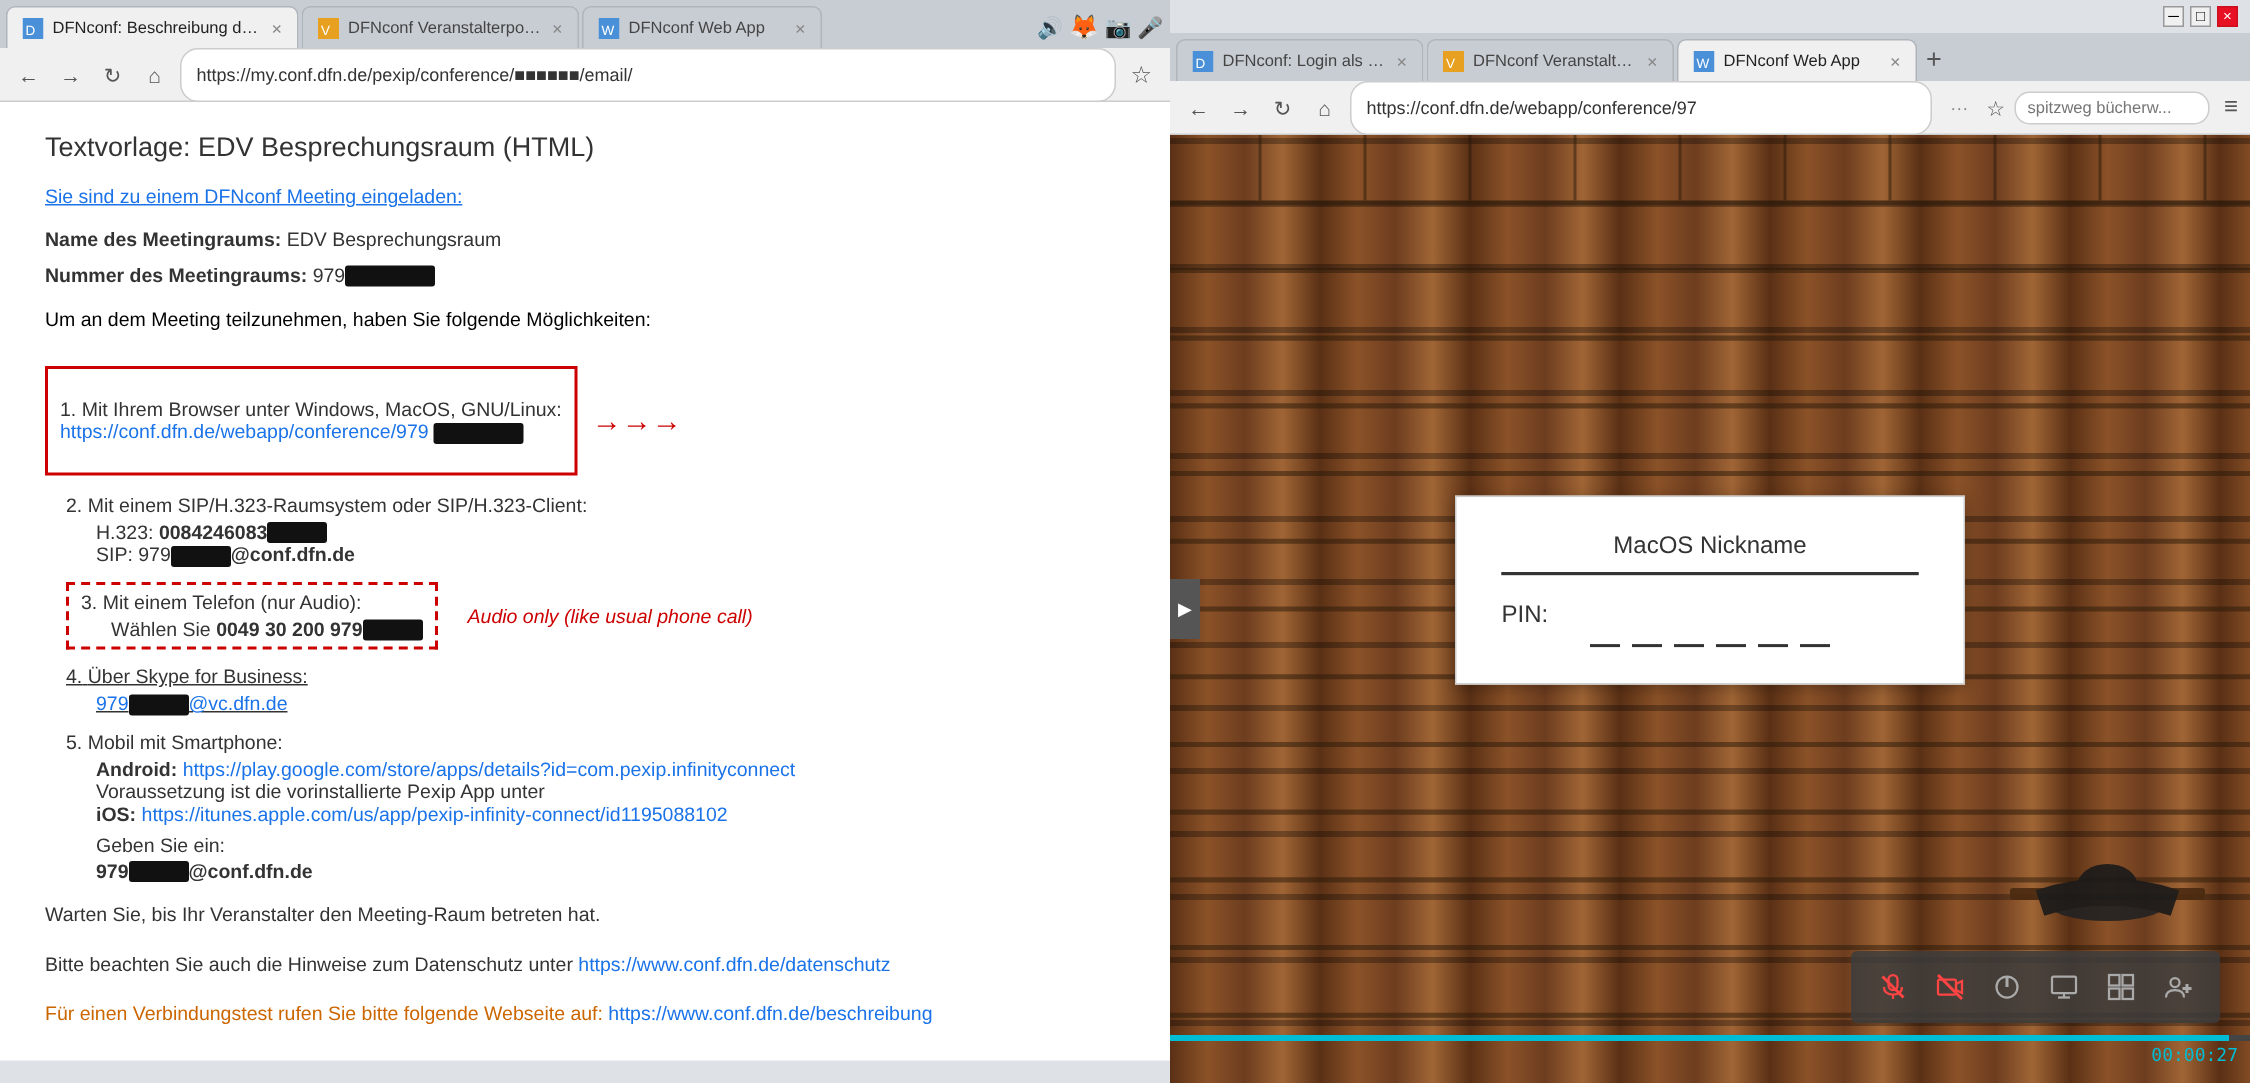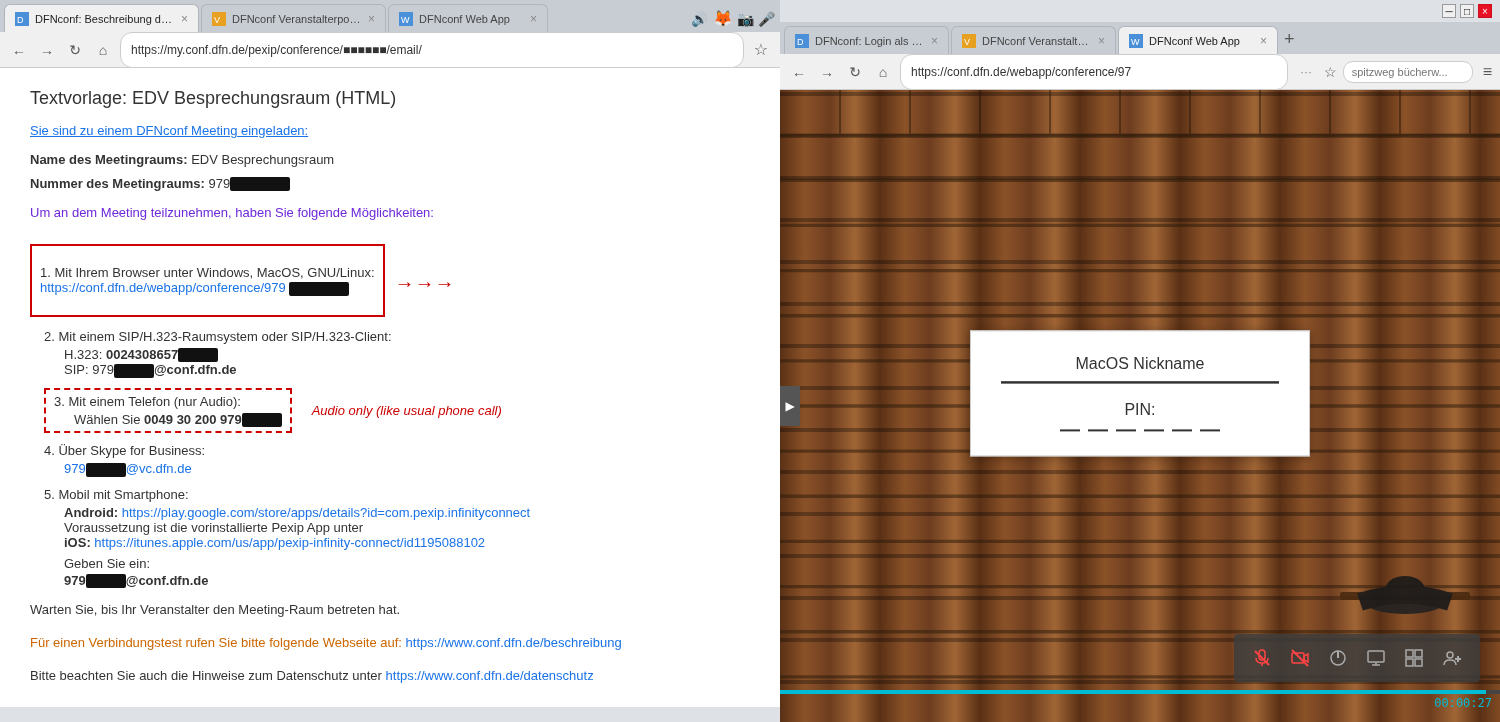--- a/index.html
+++ b/index.html
@@ -140,21 +140,21 @@
       display: inline-block;
       background: #111;
       color: #111;
       min-width: 40px;
       height: 14px;
       vertical-align: middle;
       border-radius: 2px;
     }
 
     .section-intro {
-      color: #6d28d9;
+      color: #000000;
       font-size: 13px;
       margin: 12px 0 24px 0;
     }
 
     .option-item {
       margin-bottom: 10px;
       font-size: 13px;
       color: #333;
     }
     .option-title {
@@ -284,21 +284,20 @@
       border: none;
       border-bottom: 2px solid #333;
       width: 100%;
       height: 2px;
       background: #333;
       margin-bottom: 20px;
     }
     .pin-label {
       font-size: 16px;
       color: #333;
-      text-align: center;
       display: block;
       margin-bottom: 10px;
     }
     .pin-dashes {
       display: flex;
       justify-content: center;
       gap: 8px;
     }
     .pin-dash {
       width: 20px;
@@ -474,38 +473,38 @@
         </div>
         <div class="red-arrow">→→→</div>
       </div>
     </div>
 
     <div class="option-item" style="margin-left:14px;">
       <div class="option-title">
         <span>2.</span>
         <span>Mit einem SIP/H.323-Raumsystem oder SIP/H.323-Client:</span>
       </div>
-      <div class="option-detail">H.323: <strong>0024308657</strong><span class="redacted-sm"></span></div>
+      <div class="option-detail">H.323: <strong>0084246083</strong><span class="redacted-sm"></span></div>
       <div class="option-detail">SIP: 979<span class="redacted-sm"></span><strong>@conf.dfn.de</strong></div>
     </div>
 
     <div class="option-item" style="margin-left:14px; margin-top:6px;">
       <div class="arrow-row">
         <div class="red-box-dashed">
           <div class="option-title">
             <span>3.</span>
             <span>Mit einem Telefon (nur Audio):</span>
           </div>
           <div style="margin-left:20px;">Wählen Sie <strong>0049 30 200 979</strong><span class="redacted-sm"></span></div>
         </div>
         <span class="audio-only-label" style="margin-left:10px;">Audio only (like usual phone call)</span>
       </div>
     </div>
 
-    <div class="option-item" style="margin-left:14px; margin-top:6px;">
+    <div class="option-item" style="margin-left:14px; margin-top:6px;text-decoration:underline;">
       <div class="option-title">
         <span>4.</span>
         <span>Über Skype for Business:</span>
       </div>
       <div class="option-detail">
         <a class="blue-link" style="color:#1a73e8;">979<span class="redacted-sm"></span>@vc.dfn.de</a>
       </div>
     </div>
 
     <div class="option-item" style="margin-left:14px; margin-top:6px;">
@@ -524,27 +523,27 @@
       </div>
       <div class="option-detail" style="margin-top:6px;">
         <span>Geben Sie ein:</span>
       </div>
       <div class="option-detail" style="font-weight:bold; margin-top:2px;">
         979<span class="redacted-sm"></span>@conf.dfn.de
       </div>
     </div>
 
     <div class="footer-text">Warten Sie, bis Ihr Veranstalter den Meeting-Raum betreten hat.</div>
+    <div class="footer-text">
+      <span>Bitte beachten Sie auch die Hinweise zum Datenschutz unter</span>
+      <a class="blue-link">https://www.conf.dfn.de/datenschutz</a>
+    </div>
     <div class="footer-text orange">
       <span>Für einen Verbindungstest rufen Sie bitte folgende Webseite auf:</span>
       <a class="blue-link">https://www.conf.dfn.de/beschreibung</a>
-    </div>
-    <div class="footer-text">
-      <span>Bitte beachten Sie auch die Hinweise zum Datenschutz unter</span>
-      <a class="blue-link">https://www.conf.dfn.de/datenschutz</a>
     </div>
   </div>
 </div>
 
 <div style="position:absolute; left:780px; top:0; width:720px; height:722px; display:flex; flex-direction:column; background:#dee1e6;">
 
   <div class="right-window-bar" style="justify-content:flex-end;">
     <div class="window-controls">
       <div class="win-btn minimize">─</div>
       <div class="win-btn maximize">□</div>

